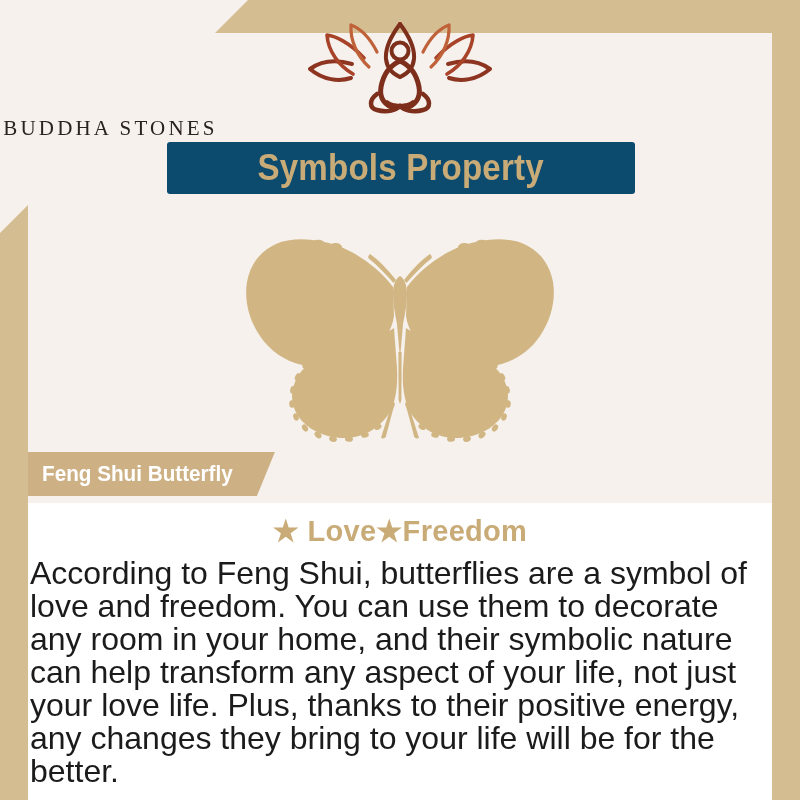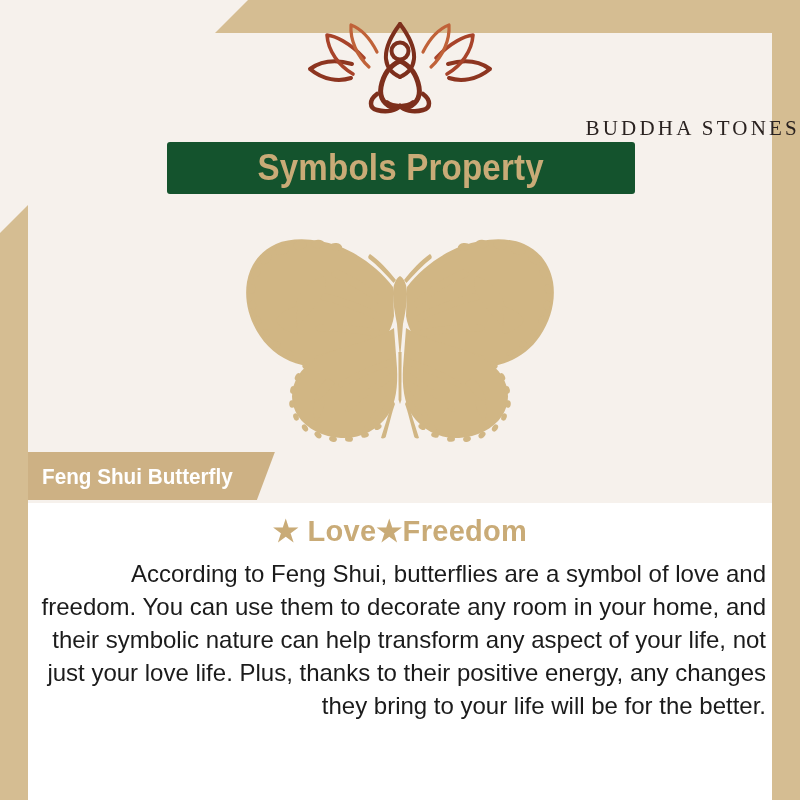--- a/index.html
+++ b/index.html
@@ -59,21 +59,21 @@
     height: 33px;
     clip-path: polygon(0 0, 100% 0, calc(100% - 33px) 100%, 0 100%);
   }
 
   
   #logo-block {
     position: absolute;
     top: 22px;
     left: 0;
     width: 800px;
-    text-align: right;
+    text-align: left;
   }
   #logo-mark {
     display: block;
     margin: 0 auto;
   }
   #logo-wordmark {
     display: block;
     margin-top: 2px;
     font-family: "Liberation Serif", serif;
     font-size: 21px;
@@ -83,21 +83,21 @@
     text-indent: 3.2px;
   }
 
   
   #title-band {
     position: absolute;
     top: 142px;
     left: 167px;
     width: 468px;
     height: 52px;
-    background: #14532d;
+    background: #0c4a6e;
     border-radius: 3px;
     display: flex;
     align-items: center;
     justify-content: center;
   }
   #page-title {
     font-family: "Liberation Sans Narrow", "Liberation Sans", sans-serif;
     font-size: 36px;
     font-weight: bold;
     color: #c9ab77;
@@ -113,25 +113,25 @@
     left: 0;
     width: 800px;
     text-align: center;
   }
 
   
   #banner {
     position: absolute;
     top: 452px;
     left: 28px;
-    height: 36px;
+    height: 44px;
     background: #cdb184;
-    padding: 12px 30px 0 14px;
+    padding: 0 30px 0 14px;
     display: flex;
-    align-items: flex-start;
+    align-items: center;
     clip-path: polygon(0 0, 100% 0, calc(100% - 18px) 100%, 0 100%);
   }
   #banner-label {
     font-family: "Liberation Sans Narrow", "Liberation Sans", sans-serif;
     font-size: 22px;
     font-weight: bold;
     color: #ffffff;
     white-space: nowrap;
     transform: scaleX(0.94);
     transform-origin: left center;
@@ -155,25 +155,25 @@
     font-weight: bold;
     color: #c9ab77;
     white-space: nowrap;
     letter-spacing: .3px;
   }
 
   #body-copy {
     margin: 9px 0 0 0;
     padding: 0 6px 0 2px;
     font-family: "Liberation Sans Narrow", "Liberation Sans", sans-serif;
-    font-size: 24px;
+    font-size: 32px;
     line-height: 33px;
     font-weight: 500;
     color: #1b1b1b;
-    text-align: right;
+    text-align: left;
   }
 </style>
 </head>
 <body>
 
 <div id="page">
 
   <div class="deco" id="deco-top"></div>
   <div class="deco" id="deco-right"></div>
   <div class="deco" id="deco-left"></div>

